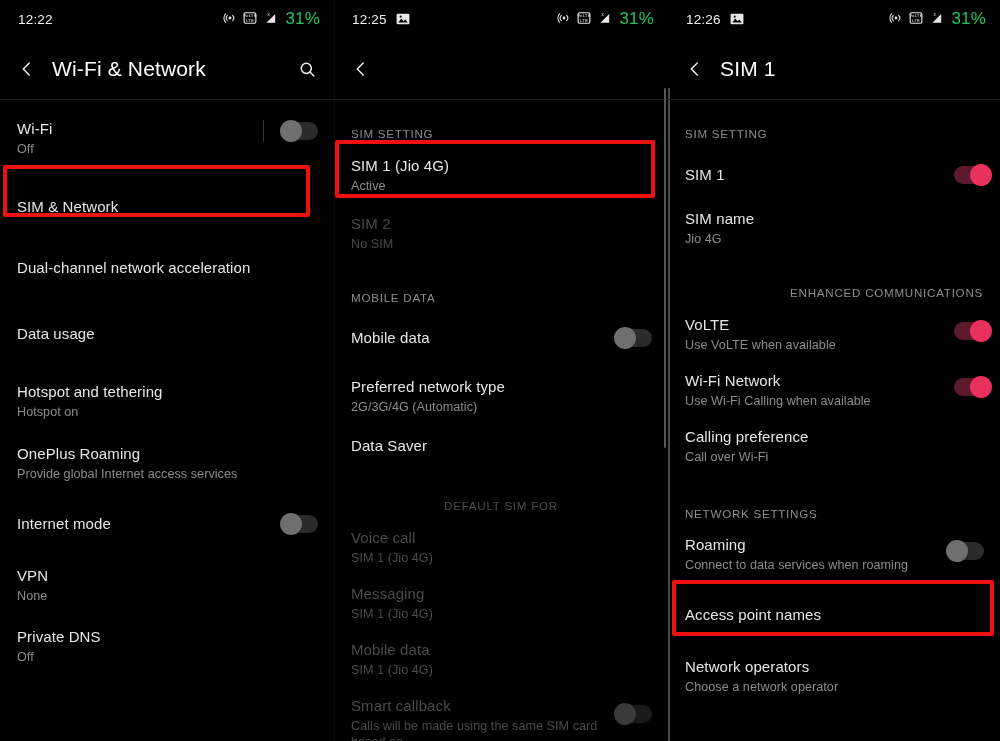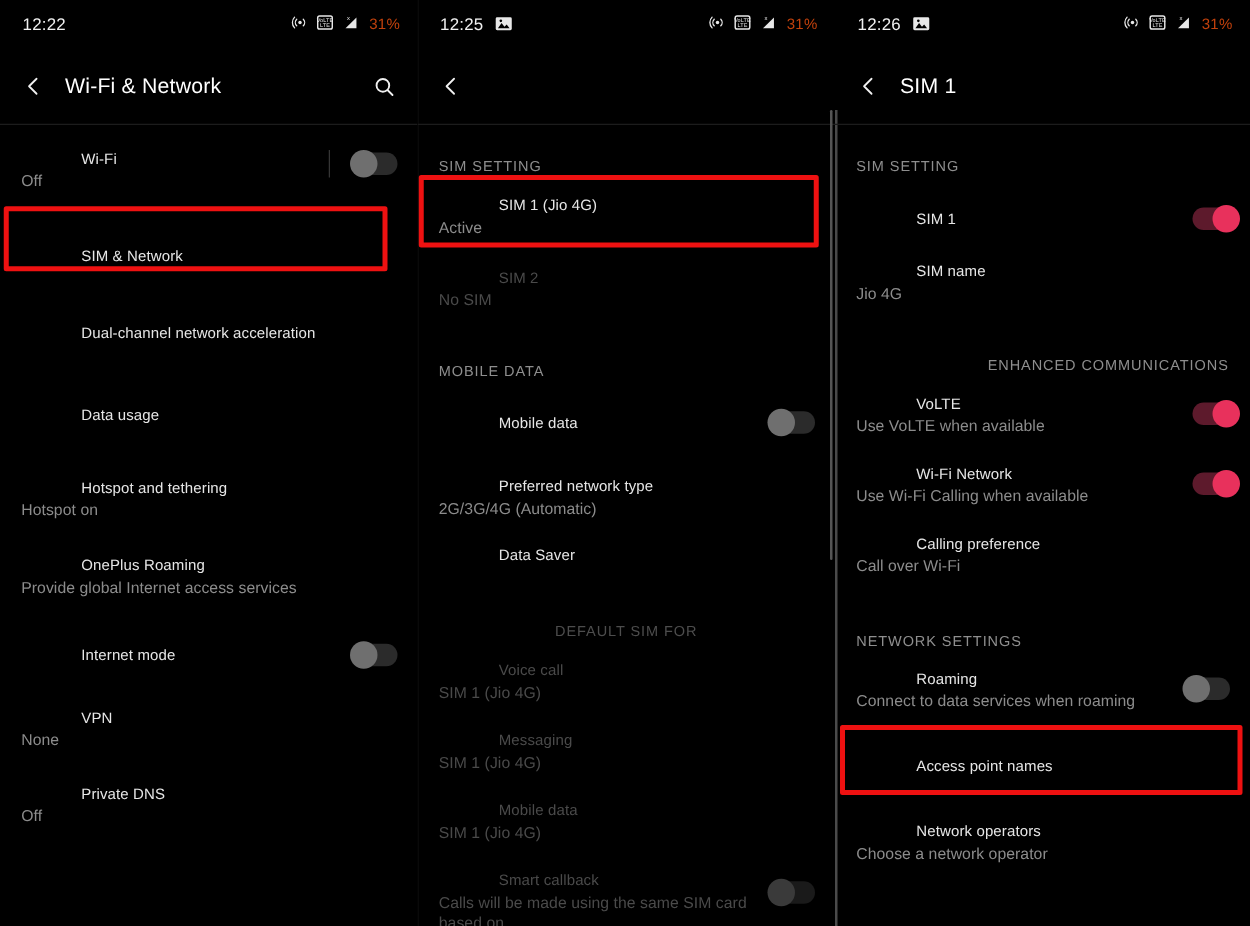--- a/index.html
+++ b/index.html
@@ -17,41 +17,41 @@
 
   
   .statusbar {
     height:38px; display:flex; align-items:center;
     padding:0 14px 0 18px; color:#eaeaea; font-size:13.5px;
     letter-spacing:.2px;
   }
   .sb-clock { font-size:13.5px; color:#f0f0f0; }
   .sb-photo { margin-left:9px; width:14px; height:12px; display:inline-block; }
   .sb-right { margin-left:auto; display:flex; align-items:center; gap:6px; }
-  .sb-batt { font-size:12px; color:#c2410c; margin-left:1px; }
+  .sb-batt { font-size:17px; color:#22c55e; margin-left:1px; }
 
   
   .appbar {
     height:62px; display:flex; align-items:center;
     padding:0 14px 0 14px; position:relative;
   }
   .back-chevron { width:26px; height:26px; flex:0 0 auto; display:flex; align-items:center; justify-content:center; }
   .appbar-title {
-    color:#fff; font-size:17px; margin-left:12px; letter-spacing:.15px;
+    color:#fff; font-size:21px; margin-left:12px; letter-spacing:.15px;
     font-weight:400;
     text-align:right;
   }
   .appbar-action { margin-left:auto; width:26px; height:26px; display:flex; align-items:center; justify-content:center; }
   .appbar-rule { position:absolute; left:0; right:0; bottom:0; height:1px; background:#1c1c1c; }
   .row {
     display:flex; align-items:flex-start;
     padding:0 16px 0 17px; position:relative;
   }
   .row-txt { display:flex; flex-direction:column; justify-content:center; }
-  .row-title { color:#e6e6e6; font-size:12px; line-height:1.25; letter-spacing:.1px;margin-left:48px; }
+  .row-title { color:#e6e6e6; font-size:15px; line-height:1.25; letter-spacing:.1px; }
   .row-sub { color:#8c8c8c; font-size:12.6px; line-height:1.3; margin-top:2px; letter-spacing:.05px; }
   .row.dim .row-title { color:#4a4a4a; }
   .row.dim .row-sub { color:#4a4a4a; }
   .row-right { margin-left:auto; display:flex; align-items:center; }
 
   .section-hdr {
     color:#8e8e8e; font-size:11.6px; letter-spacing:.75px;
     padding:0 17px; text-transform:uppercase;
   }
   .section-hdr.dim { color:#4d4d4d; }

